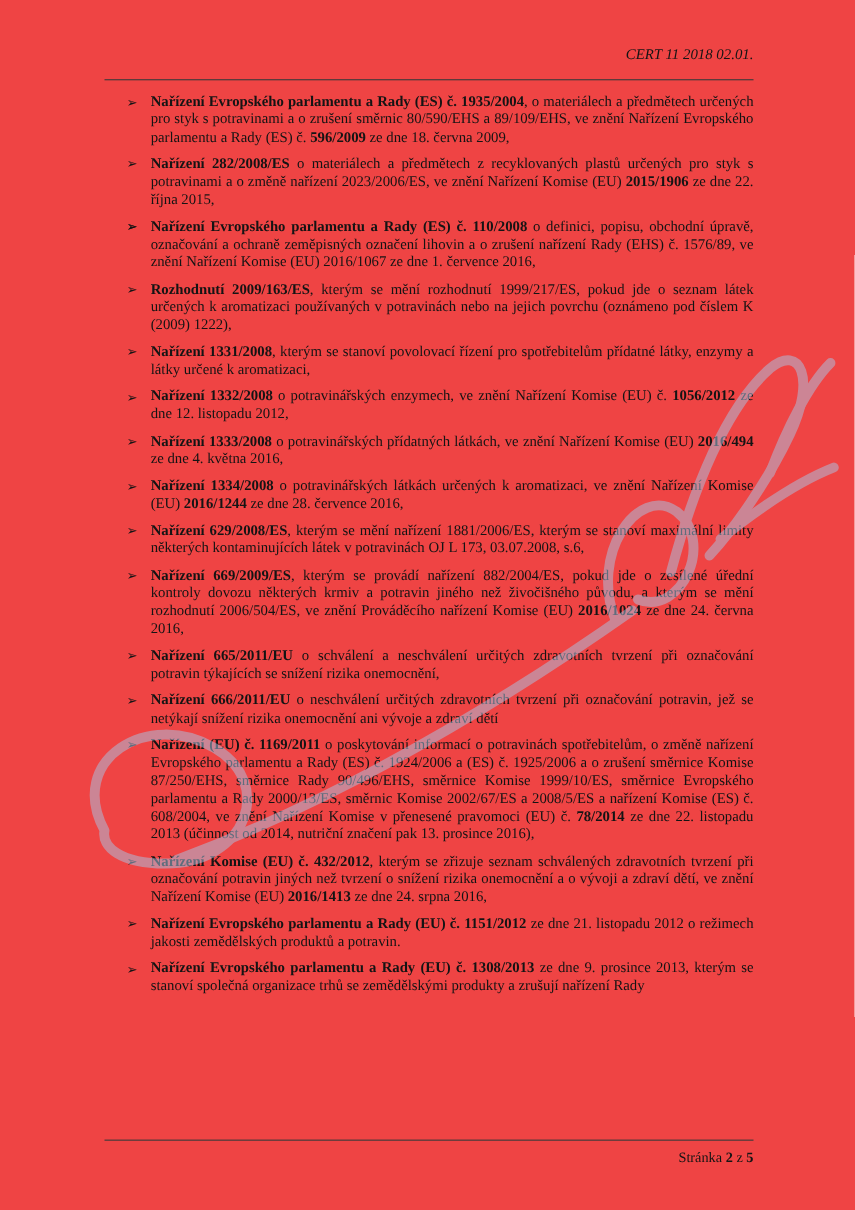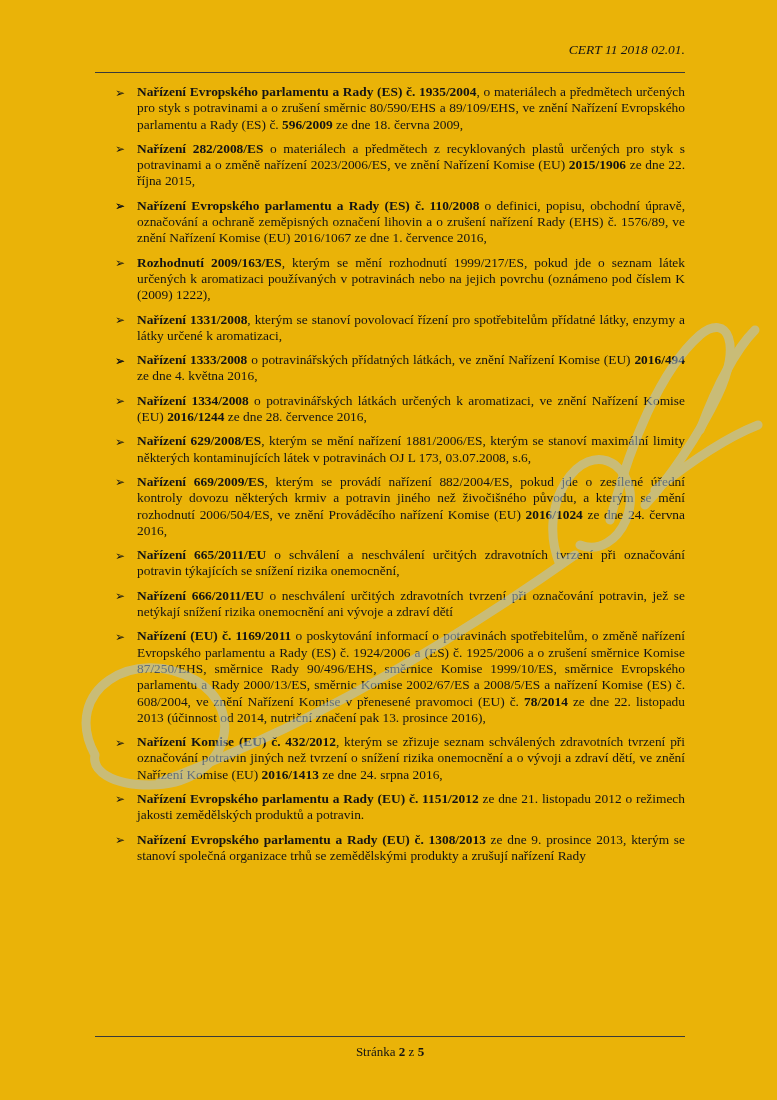--- a/index.html
+++ b/index.html
@@ -8,21 +8,21 @@
     width: 777px; height: 1100px;
     font-family: "Liberation Serif", "DejaVu Serif", serif;
     color: #141414;
     position: relative;
     overflow: hidden;
   }
   .page {
     position: relative;
     width: 777px; height: 1100px;
     padding: 42px 92px 0 95px;
-    background: #eab308;
+    background: #ef4444;
   }
   .content { position: relative; z-index: 1; }
   .doc-header {
     text-align: right;
     font-style: italic;
     font-size: 13.5px;
     line-height: 16px;
     margin-bottom: 14px;
   }
   .rule {
@@ -47,21 +47,21 @@
     font-size: 12px;
     font-family: "DejaVu Sans", sans-serif;
   }
   .footer-area {
     position: absolute;
     left: 95px; right: 92px; bottom: 40px;
     z-index: 1;
   }
   .footer-rule { margin-bottom: 7px; }
   .footer-text {
-    text-align: center;
+    text-align: right;
     font-size: 13px;
   }
   .footer-text b { font-weight: bold; }
   .watermark {
     position: absolute;
     left: 0; top: 0;
     width: 777px; height: 1100px;
     z-index: 2;
     pointer-events: none;
     opacity: 0.5;
@@ -91,21 +91,21 @@
 
     <hr class="rule header-rule">
 
     <ul class="reg-list">
         <li class="reg-item"><span class="bullet">➢</span><span><b>Nařízení Evropského parlamentu a Rady (ES) č. 1935/2004</b><span>, o materiálech a předmětech určených pro styk s potravinami a o zrušení směrnic 80/590/EHS a 89/109/EHS, ve znění Nařízení Evropského parlamentu a Rady (ES) č. </span><b>596/2009</b><span> ze dne 18. června 2009,</span></span></li>
         <li class="reg-item"><span class="bullet">➢</span><span><b>Nařízení 282/2008/ES</b><span> o materiálech a předmětech z recyklovaných plastů určených pro styk s potravinami a o změně nařízení 2023/2006/ES, ve znění Nařízení Komise (EU) </span><b>2015/1906</b><span> ze dne 22. října 2015,</span></span></li>
         <li class="reg-item"><span class="bullet">➢</span></li>
         <li class="reg-item"><span class="bullet">➢</span><span><b>Nařízení Evropského parlamentu a Rady (ES) č. 110/2008</b><span> o definici, popisu, obchodní úpravě, označování a ochraně zeměpisných označení lihovin a o zrušení nařízení Rady (EHS) č. 1576/89, ve znění Nařízení Komise (EU) 2016/1067 ze dne 1. července 2016,</span></span></li>
         <li class="reg-item"><span class="bullet">➢</span><span><b>Rozhodnutí 2009/163/ES</b><span>, kterým se mění rozhodnutí 1999/217/ES, pokud jde o seznam látek určených k aromatizaci používaných v potravinách nebo na jejich povrchu (oznámeno pod číslem K (2009) 1222),</span></span></li>
         <li class="reg-item"><span class="bullet">➢</span><span><b>Nařízení 1331/2008</b><span>, kterým se stanoví povolovací řízení pro spotřebitelům přídatné látky, enzymy a látky určené k aromatizaci,</span></span></li>
-        <li class="reg-item"><span class="bullet">➢</span></li>
+        <li class="reg-item"><span class="bullet">➢</span><span><b>Nařízení 1332/2008</b><span> o potravinářských enzymech, ve znění Nařízení Komise (EU) č. </span><b>1056/2012</b><span> ze dne 12. listopadu 2012,</span></span></li>
         <li class="reg-item"><span class="bullet">➢</span><span><b>Nařízení 1333/2008</b><span> o potravinářských přídatných látkách, ve znění Nařízení Komise (EU) </span><b>2016/494</b><span> ze dne 4. května 2016,</span></span></li>
         <li class="reg-item"><span class="bullet">➢</span><span><b>Nařízení 1334/2008</b><span> o potravinářských látkách určených k aromatizaci, ve znění Nařízení Komise (EU) </span><b>2016/1244</b><span> ze dne 28. července 2016,</span></span></li>
         <li class="reg-item"><span class="bullet">➢</span><span><b>Nařízení 629/2008/ES</b><span>, kterým se mění nařízení 1881/2006/ES, kterým se stanoví maximální limity některých kontaminujících látek v potravinách OJ L 173, 03.07.2008, s.6,</span></span></li>
         <li class="reg-item"><span class="bullet">➢</span><span><b>Nařízení 669/2009/ES</b><span>, kterým se provádí nařízení 882/2004/ES, pokud jde o zesílené úřední kontroly dovozu některých krmiv a potravin jiného než živočišného původu, a kterým se mění rozhodnutí 2006/504/ES, ve znění Prováděcího nařízení Komise (EU) </span><b>2016/1024</b><span> ze dne 24. června 2016,</span></span></li>
         <li class="reg-item"><span class="bullet">➢</span><span><b>Nařízení 665/2011/EU</b><span> o schválení a neschválení určitých zdravotních tvrzení při označování potravin týkajících se snížení rizika onemocnění,</span></span></li>
         <li class="reg-item"><span class="bullet">➢</span><span><b>Nařízení 666/2011/EU</b><span> o neschválení určitých zdravotních tvrzení při označování potravin, jež se netýkají snížení rizika onemocnění ani vývoje a zdraví dětí</span></span></li>
         <li class="reg-item"><span class="bullet">➢</span><span><b>Nařízení (EU) č. 1169/2011</b><span> o poskytování informací o potravinách spotřebitelům, o změně nařízení Evropského parlamentu a Rady (ES) č. 1924/2006 a (ES) č. 1925/2006 a o zrušení směrnice Komise 87/250/EHS, směrnice Rady 90/496/EHS, směrnice Komise 1999/10/ES, směrnice Evropského parlamentu a Rady 2000/13/ES, směrnic Komise 2002/67/ES a 2008/5/ES a nařízení Komise (ES) č. 608/2004, ve znění Nařízení Komise v přenesené pravomoci (EU) č. </span><b>78/2014</b><span> ze dne 22. listopadu 2013 (účinnost od 2014, nutriční značení pak 13. prosince 2016),</span></span></li>
         <li class="reg-item"><span class="bullet">➢</span><span><b>Nařízení Komise (EU) č. 432/2012</b><span>, kterým se zřizuje seznam schválených zdravotních tvrzení při označování potravin jiných než tvrzení o snížení rizika onemocnění a o vývoji a zdraví dětí, ve znění Nařízení Komise (EU) </span><b>2016/1413</b><span> ze dne 24. srpna 2016,</span></span></li>
         <li class="reg-item"><span class="bullet">➢</span><span><b>Nařízení Evropského parlamentu a Rady (EU) č. 1151/2012</b><span> ze dne 21. listopadu 2012 o režimech jakosti zemědělských produktů a potravin.</span></span></li>
         <li class="reg-item"><span class="bullet">➢</span><span><b>Nařízení Evropského parlamentu a Rady (EU) č. 1308/2013</b><span> ze dne 9. prosince 2013, kterým se stanoví společná organizace trhů se zemědělskými produkty a zrušují nařízení Rady</span></span></li>

